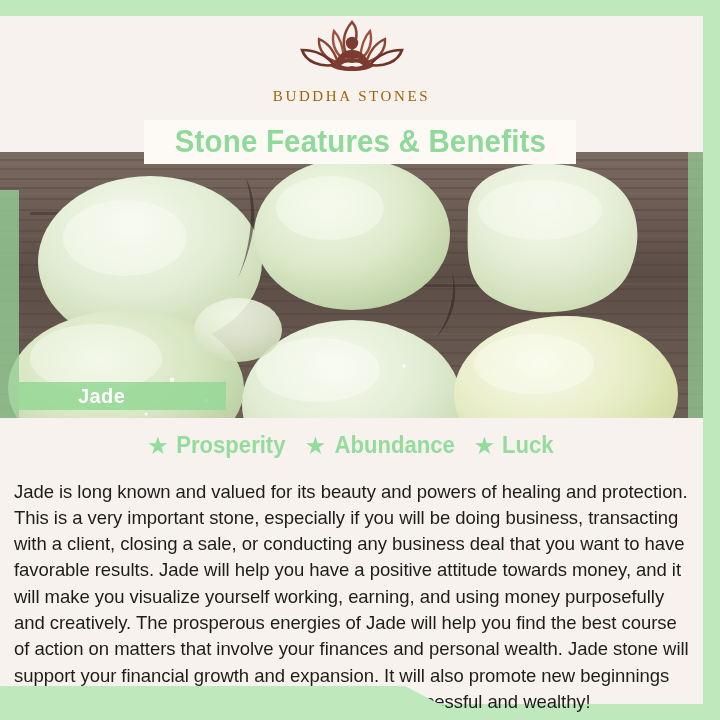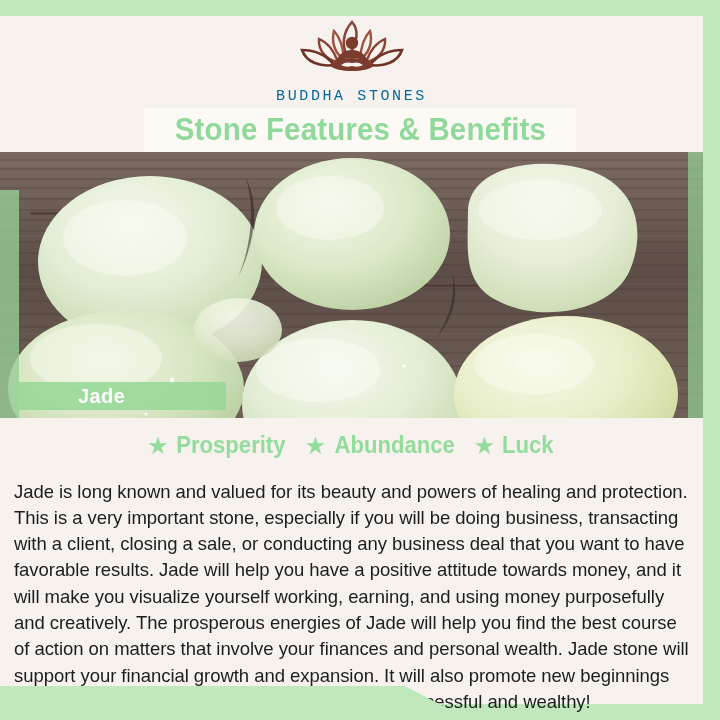--- a/index.html
+++ b/index.html
@@ -30,27 +30,27 @@
   }
 
   
   .header{
     position:absolute;left:0;top:16px;width:703px;height:90px;
     display:flex;flex-direction:column;align-items:center;justify-content:center;
   }
   .logo-mark{width:132px;height:62px;display:block;}
   .logo-word{
     margin-top:9px;
-    font-family:Liberation Mono, monospace;
-    font-size:15px;letter-spacing:2.6px;color:#0369a1;font-weight:400;
+    font-family:Liberation Serif, serif;
+    font-size:15px;letter-spacing:2.6px;color:#a16207;font-weight:400;
   }
 
   
   .title-banner{
-    position:absolute;left:144px;top:108px;width:432px;height:44px;
+    position:absolute;left:144px;top:120px;width:432px;height:44px;
     background:#fdfaf6;
     display:flex;align-items:center;justify-content:center;
     box-shadow:0 0 0 0 transparent;
     z-index:6;
   }
   .title-text{
     font-family:"Liberation Sans Narrow","Liberation Sans",sans-serif;
     font-weight:700;font-size:31px;color:#8fd99a;
     letter-spacing:.2px;white-space:nowrap;
     transform:scaleX(.95);

